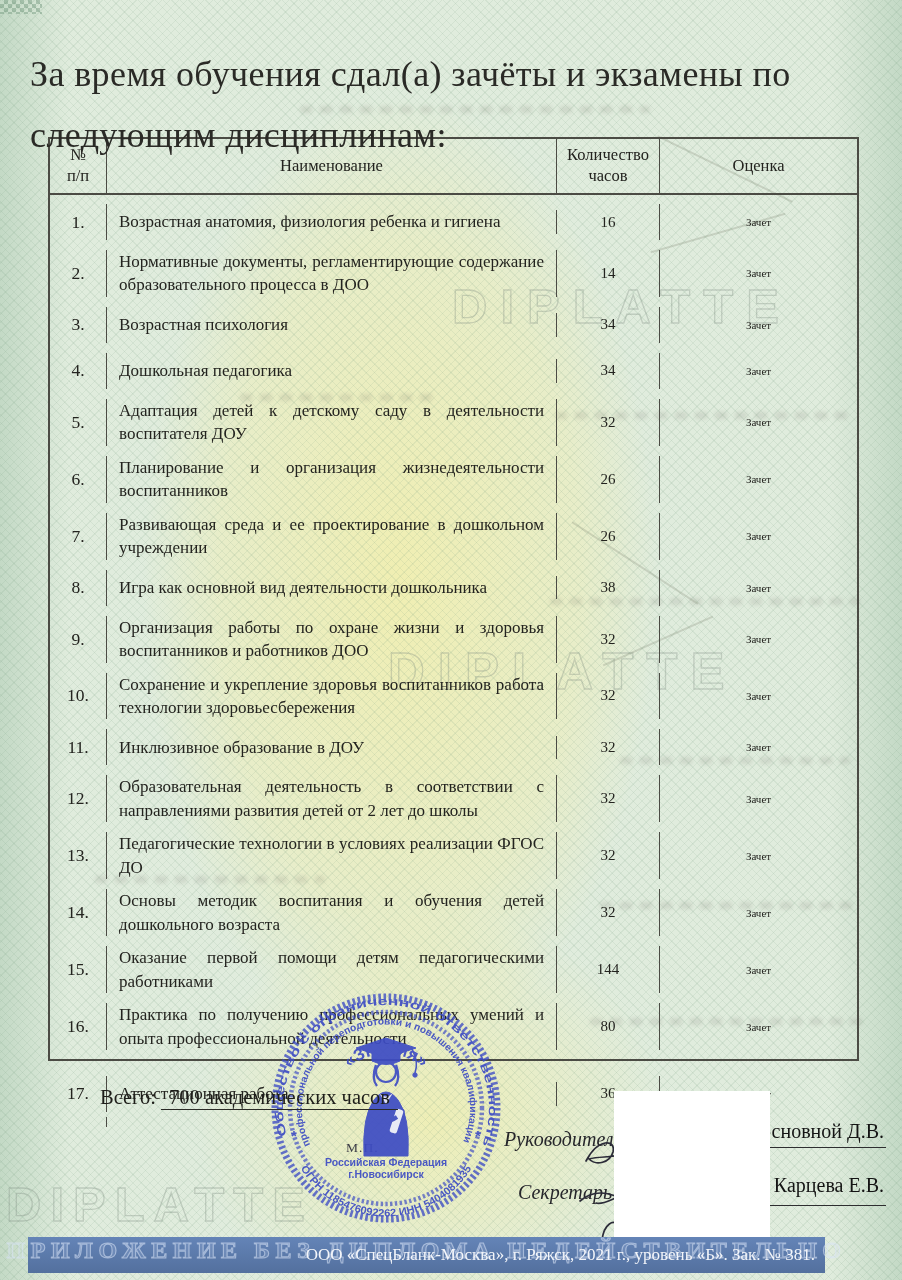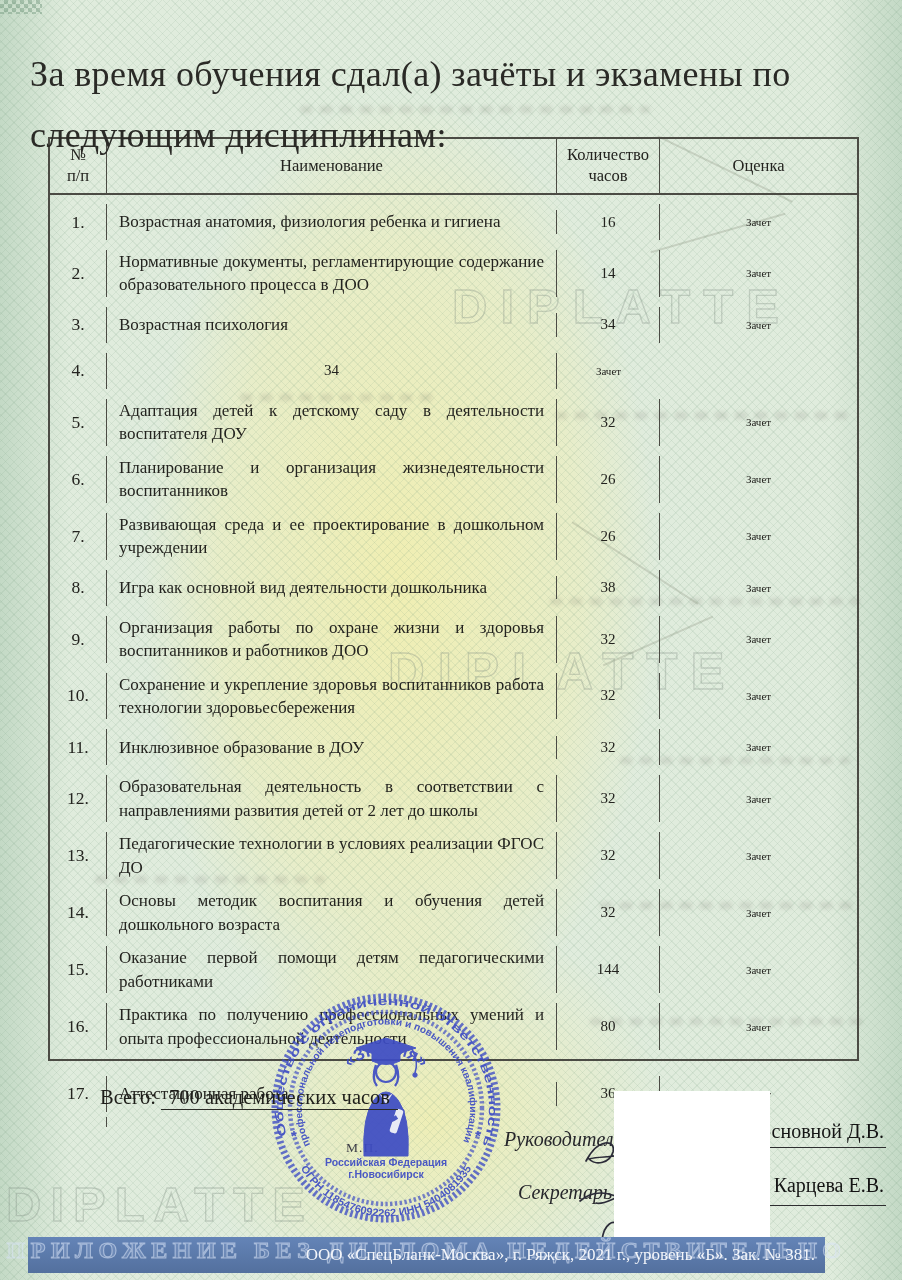--- a/index.html
+++ b/index.html
@@ -119,20 +119,21 @@
       <div class="c-grade">Зачет</div>
     </div>
         <div class="trow">
       <div class="col-line c-num">3.</div>
       <div class="col-line c-name">Возрастная психология</div>
       <div class="col-line c-hours">34</div>
       <div class="c-grade">Зачет</div>
     </div>
         <div class="trow">
       <div class="col-line c-num">4.</div>
+      <div class="col-line c-name">Дошкольная педагогика</div>
       <div class="col-line c-hours">34</div>
       <div class="c-grade">Зачет</div>
     </div>
         <div class="trow">
       <div class="col-line c-num">5.</div>
       <div class="col-line c-name">Адаптация детей к детскому саду в деятельности воспитателя ДОУ</div>
       <div class="col-line c-hours">32</div>
       <div class="c-grade">Зачет</div>
     </div>
         <div class="trow">

